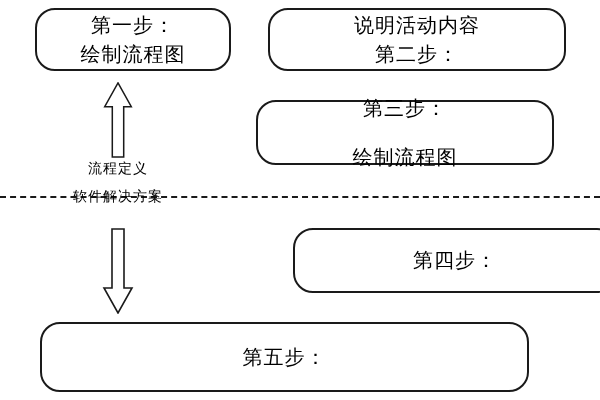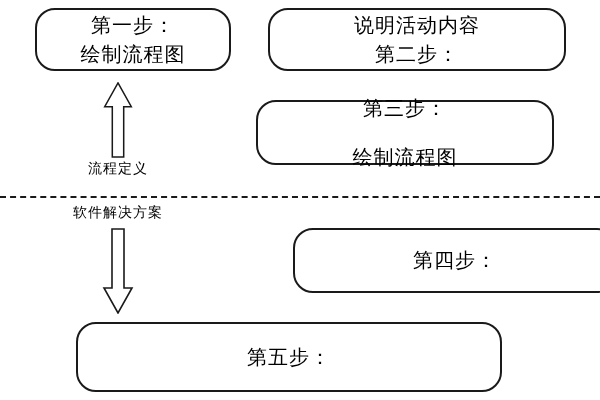--- a/index.html
+++ b/index.html
@@ -24,38 +24,38 @@
     justify-content: center;
     text-align: center;
     font-size: 20px;
     line-height: 1.45;
     letter-spacing: 1px;
   }
   .box-step1 { left: 35px;  top: 8px;   width: 196px; height: 63px; }
   .box-step2 { left: 268px; top: 8px;   width: 298px; height: 63px; }
   .box-step3 { left: 256px; top: 100px; width: 298px; height: 65px; gap: 20px; }
   .box-step4 { left: 268px; top: 228px; width: 324px; height: 65px; margin-left: 25px; }
-  .box-step5 { left: 40px;  top: 322px; width: 426px; height: 70px; margin-left: 36px; }
+  .box-step5 { left: 40px;  top: 322px; width: 489px; height: 70px; }
   .divider {
     position: absolute;
     left: 0;
     top: 196px;
     width: 600px;
     height: 0;
     border-top: 2px dashed #1a1a1a;
   }
   .side-label {
     position: absolute;
     width: 180px;
     text-align: center;
     font-size: 14px;
     letter-spacing: 1px;
   }
   .label-process  { left: 28px; top: 160px; }
-  .label-software { left: 28px; top: 204px; }
+  .label-software { left: 28px; top: 188px; }
   .arrow {
     position: absolute;
     left: 102px;
     width: 32px;
   }
   .arrow-up   { top: 82px;  height: 76px; }
   .arrow-down { top: 228px; height: 86px; }
 </style>
 </head>
 <body>

